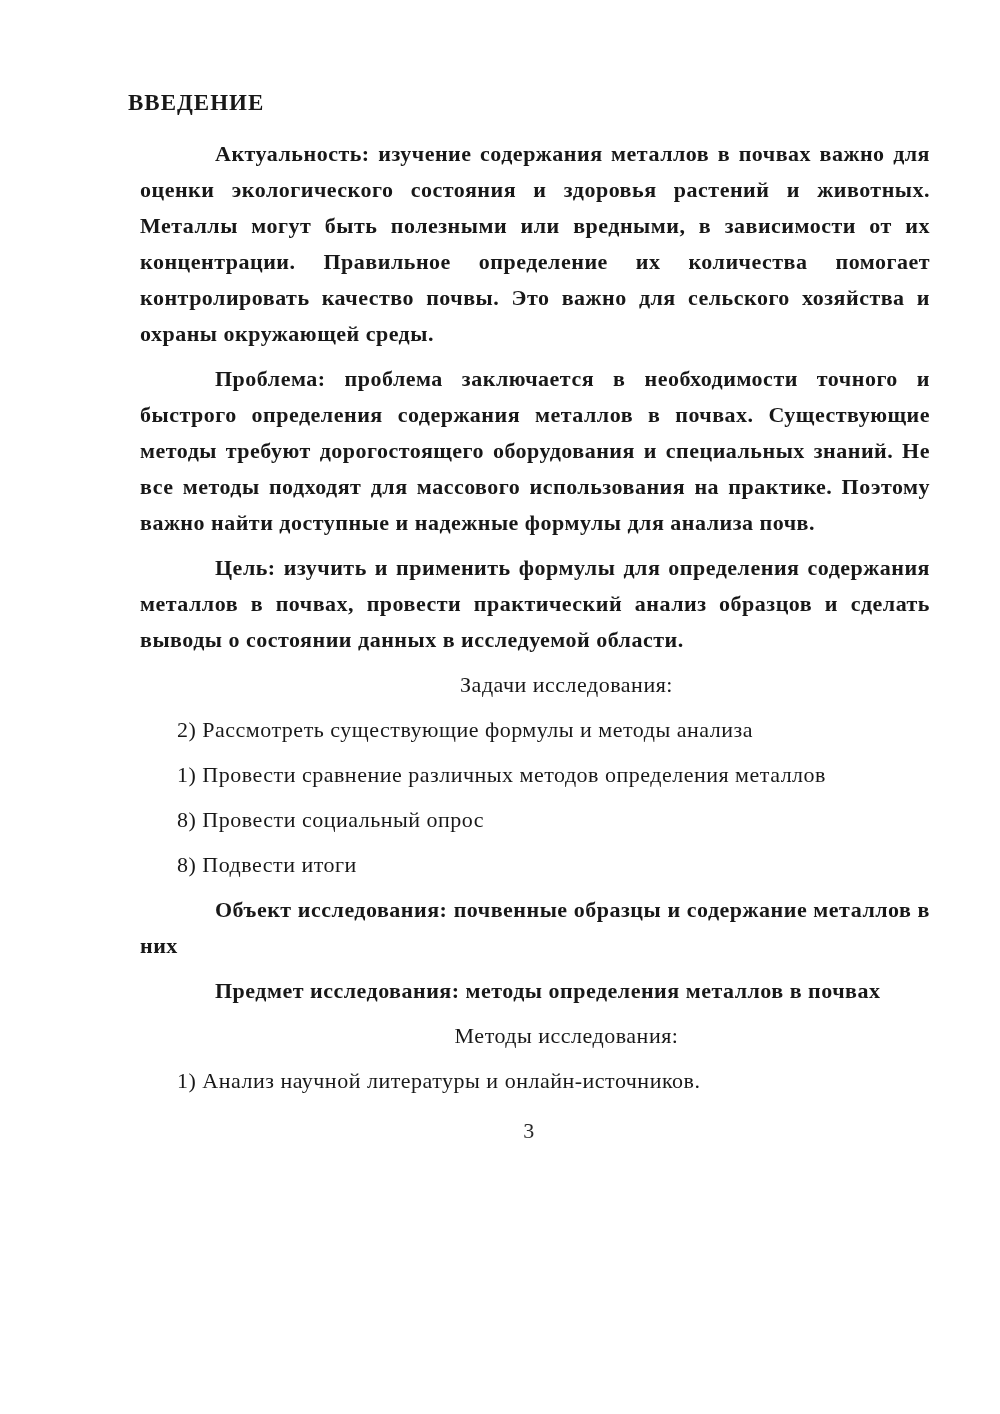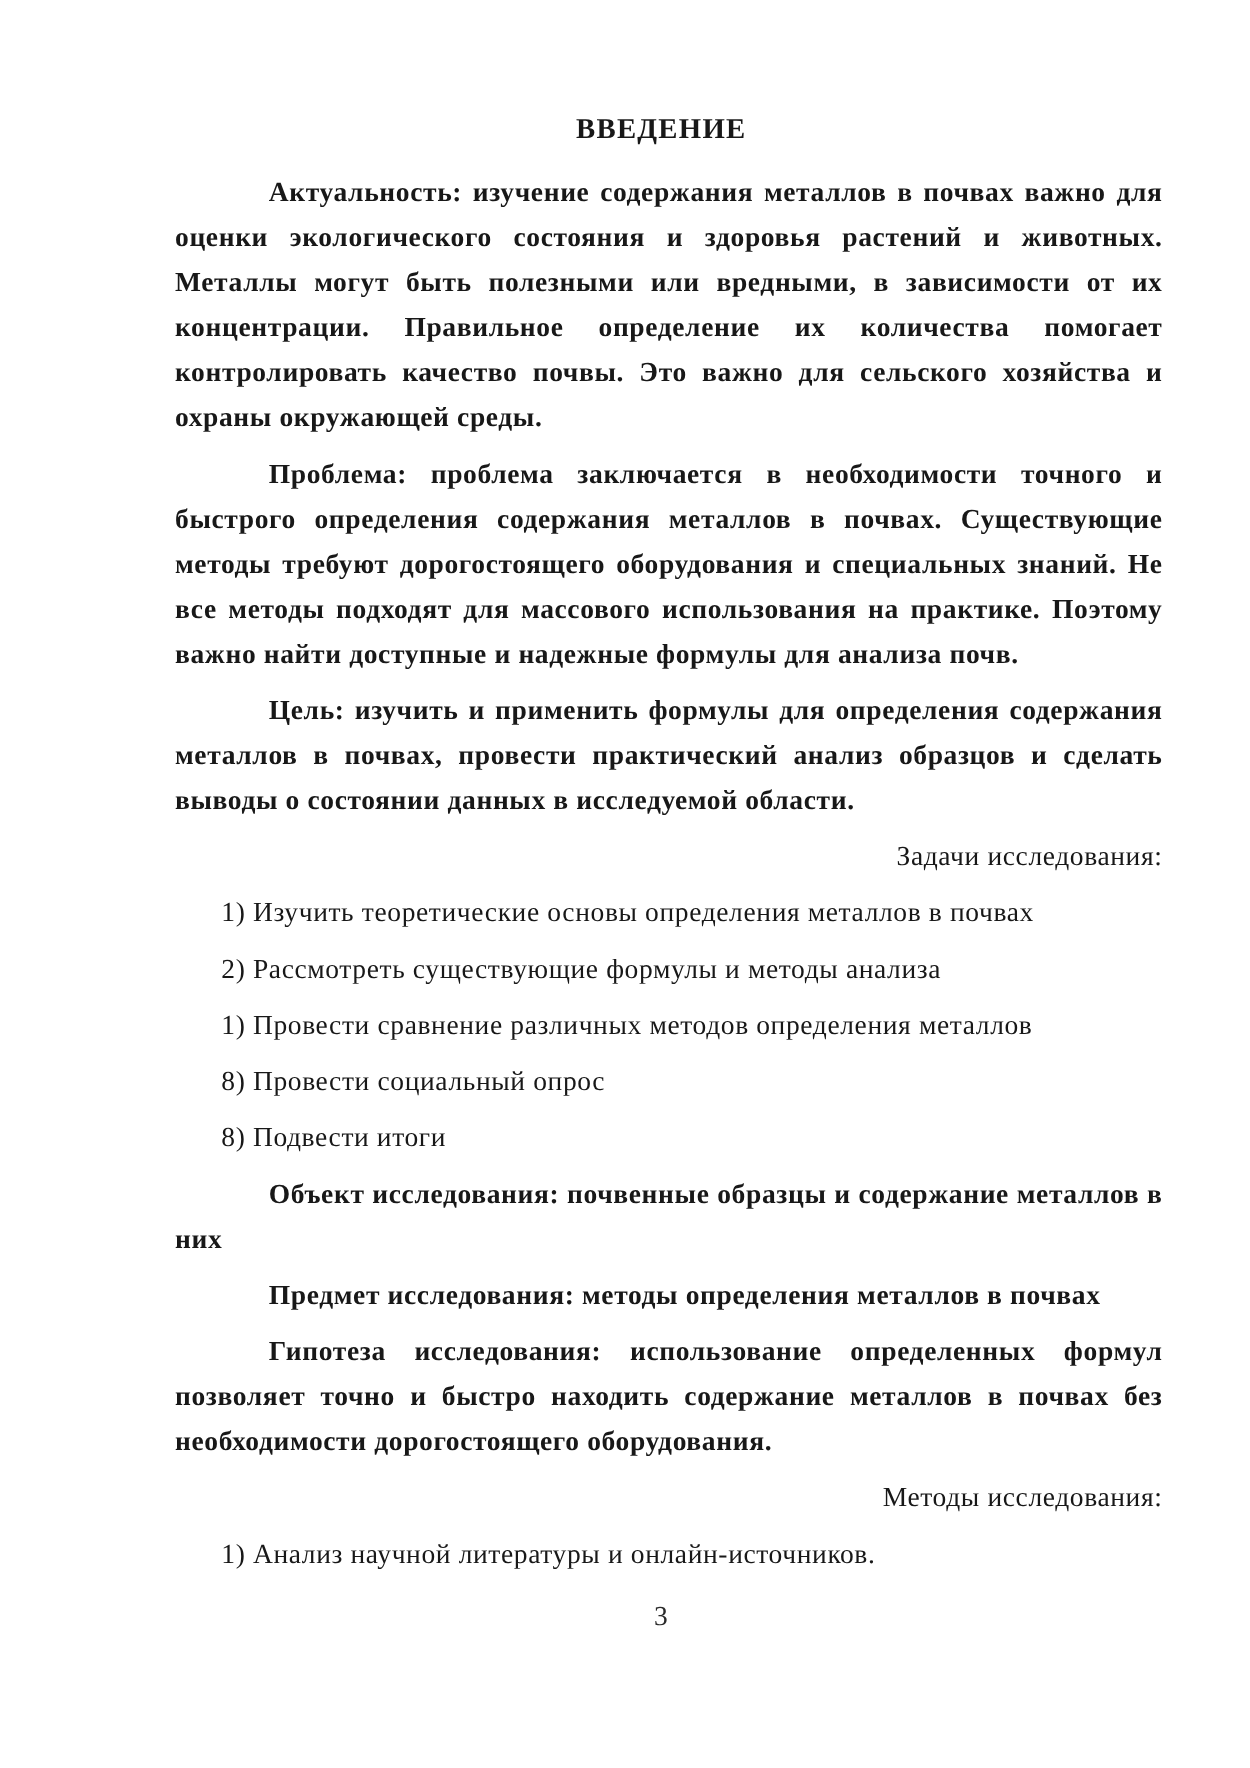--- a/index.html
+++ b/index.html
@@ -16,35 +16,35 @@
     padding: 86px 70px 0 128px;
     font-family: "Liberation Serif", "DejaVu Serif", serif;
     font-size: 22px;
     line-height: 36px;
     letter-spacing: 0.5px;
     color: #181818;
     overflow: hidden;
   }
   .doc-title {
     margin: 0 0 16px 0;
-    text-align: center;
+    text-align: left;
     font-size: 23px;
     font-weight: bold;
     line-height: 34px;
     letter-spacing: 1px;
   }
   .para {
     margin: 9px 0 0 12px;
     text-align: justify;
     text-indent: 75px;
     font-weight: bold;
   }
   .section-heading {
     margin: 9px 0 0 0;
-    text-align: right;
+    text-align: center;
     text-indent: 75px;
   }
   .list-item {
     margin: 9px 0 0 0;
     padding-left: 49px;
     text-align: left;
   }
   .page-number {
     margin-top: 14px;
     text-align: center;
@@ -60,31 +60,29 @@
   <h1 class="doc-title">ВВЕДЕНИЕ</h1>
 
   <p class="para">Актуальность: изучение содержания металлов в почвах важно для оценки экологического состояния и здоровья растений и животных. Металлы могут быть полезными или вредными, в зависимости от их концентрации. Правильное определение их количества помогает контролировать качество почвы. Это важно для сельского хозяйства и охраны окружающей среды.</p>
 
   <p class="para">Проблема: проблема заключается в необходимости точного и быстрого определения содержания металлов в почвах. Существующие методы требуют дорогостоящего оборудования и специальных знаний. Не все методы подходят для массового использования на практике. Поэтому важно найти доступные и надежные формулы для анализа почв.</p>
 
   <p class="para">Цель: изучить и применить формулы для определения содержания металлов в почвах, провести практический анализ образцов и сделать выводы о состоянии данных в исследуемой области.</p>
 
   <p class="section-heading">Задачи исследования:</p>
 
-  <p class="list-item">1) Изучить теоретические основы определения металлов в почвах</p>
   <p class="list-item">2) Рассмотреть существующие формулы и методы анализа</p>
   <p class="list-item">1) Провести сравнение различных методов определения металлов</p>
   <p class="list-item">8) Провести социальный опрос</p>
   <p class="list-item">8) Подвести итоги</p>
 
   <p class="para">Объект исследования: почвенные образцы и содержание металлов в них</p>
 
   <p class="para">Предмет исследования: методы определения металлов в почвах</p>
 
-  <p class="para">Гипотеза исследования: использование определенных формул позволяет точно и быстро находить содержание металлов в почвах без необходимости дорогостоящего оборудования.</p>
 
   <p class="section-heading">Методы исследования:</p>
 
   <p class="list-item">1) Анализ научной литературы и онлайн-источников.</p>
 
   <div class="page-number">3</div>
 
 </div>
 
 </body></html>

